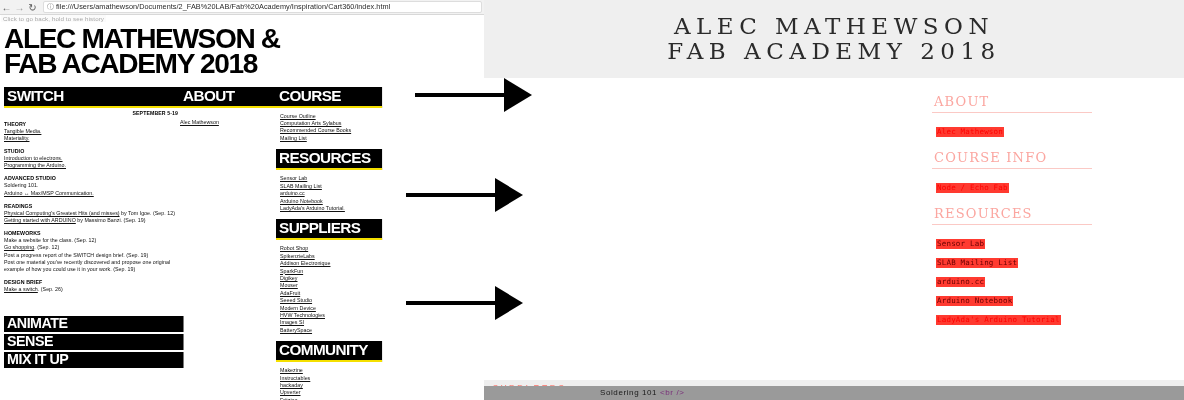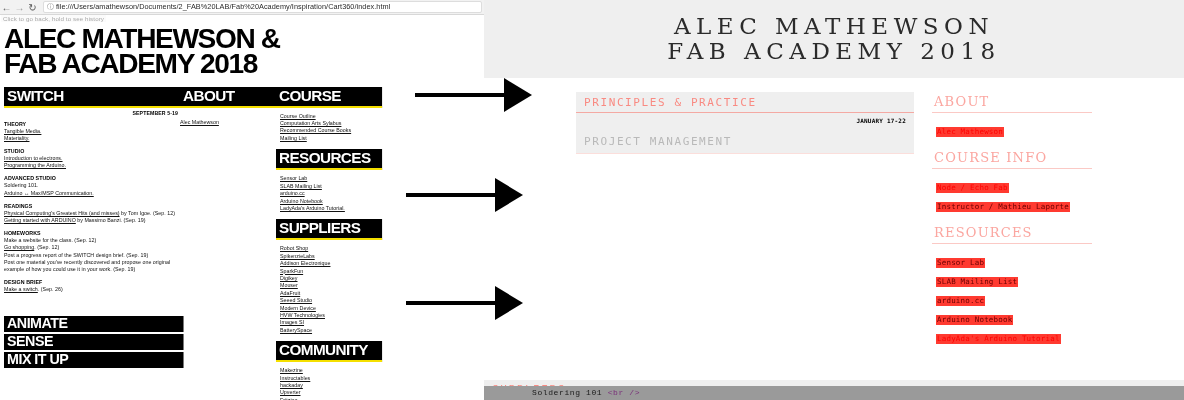--- a/index.html
+++ b/index.html
@@ -115,22 +115,22 @@
   .a-list { padding:6px 0 10px 4px; }
   .a-list a { display:inline-block; font-family:"DejaVu Sans Mono", monospace;
               font-size:7.5px; color:#ff0000; background:#ff3a30;
               line-height:9.5px; padding:0 1px; margin-bottom:1.5px;
               text-decoration:none; letter-spacing:.2px; }
   .a-list a.dark { background:#ff3a30; color:#6a0000; }
   .a-row { display:block; }
 
   .code-strip { position:absolute; left:0; bottom:0; width:700px; height:14px;
                 background:#9a9a9a; overflow:hidden; }
-  .code-strip .codetext { font-family:Liberation Mono, monospace; font-size:8px;
-                color:#1a1a1a; letter-spacing:.6px; padding-left:48px;
+  .code-strip .codetext { font-family:Liberation Sans, sans-serif; font-size:8px;
+                color:#1a1a1a; letter-spacing:.6px; padding-left:116px;
                 line-height:14px; white-space:nowrap; }
   .code-strip .tag { color:#7a2f7a; }
 
   .white-notch { position:absolute; right:0; top:0; width:96px; height:60px;
                  background:#ffffff; }
 </style>
 </head>
 <body>
 
 <div id="root">
@@ -276,43 +276,34 @@
 
     <div class="r-header">
       <div class="l1">ALEC MATHEWSON</div>
       <div class="l2">FAB ACADEMY 2018</div>
     </div>
 
     <div class="r-body">
 
       <div class="white-notch"></div>
 
-      <div class="r-main">
-        <div class="panel">
-          <div class="m-title">PRINCIPLES &amp; PRACTICE</div>
-          <div class="m-date">JANUARY 17-22</div>
-          <div class="m-sub">PROJECT MANAGEMENT</div>
-        </div>
-        <div class="m-gap"></div>
-      </div>
 
       <div class="r-aside">
 
         <div>
           <div class="a-head">ABOUT</div>
           <div class="a-list">
             <span class="a-row"><a>Alec Mathewson</a></span>
           </div>
         </div>
 
         <div>
           <div class="a-head">COURSE INFO</div>
           <div class="a-list">
             <span class="a-row"><a>Node / Echo Fab</a></span>
-            <span class="a-row"><a class="dark">Instructor / Mathieu Laporte</a></span>
           </div>
         </div>
 
         <div>
           <div class="a-head">RESOURCES</div>
           <div class="a-list">
             <span class="a-row"><a class="dark">Sensor Lab</a></span>
             <span class="a-row"><a class="dark">SLAB Mailing List</a></span>
             <span class="a-row"><a class="dark">arduino.cc</a></span>
             <span class="a-row"><a class="dark">Arduino Notebook</a></span>

